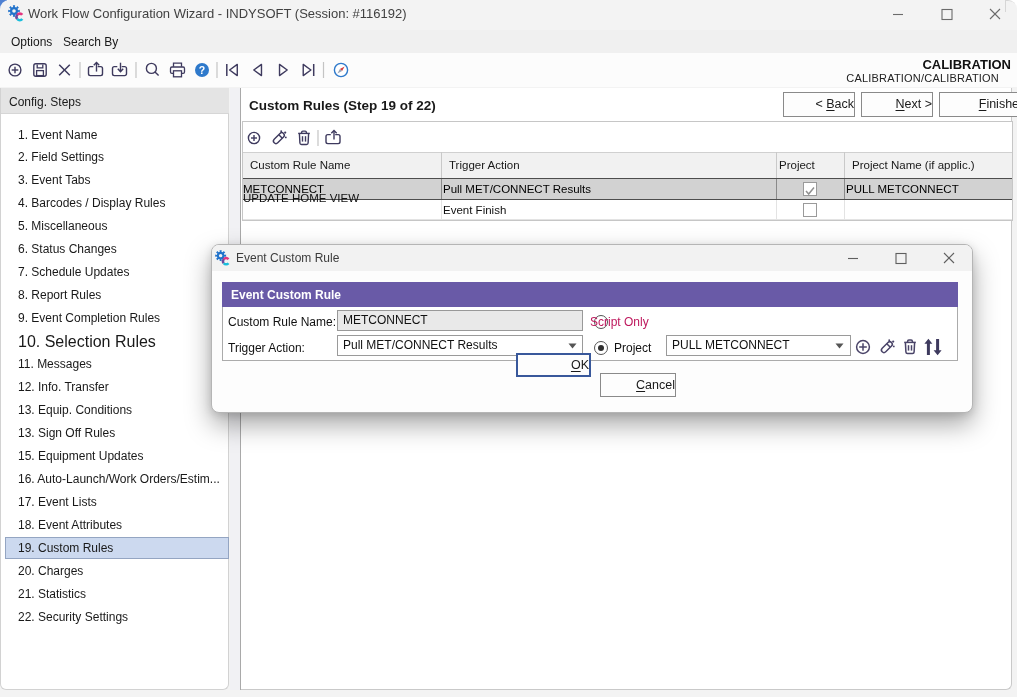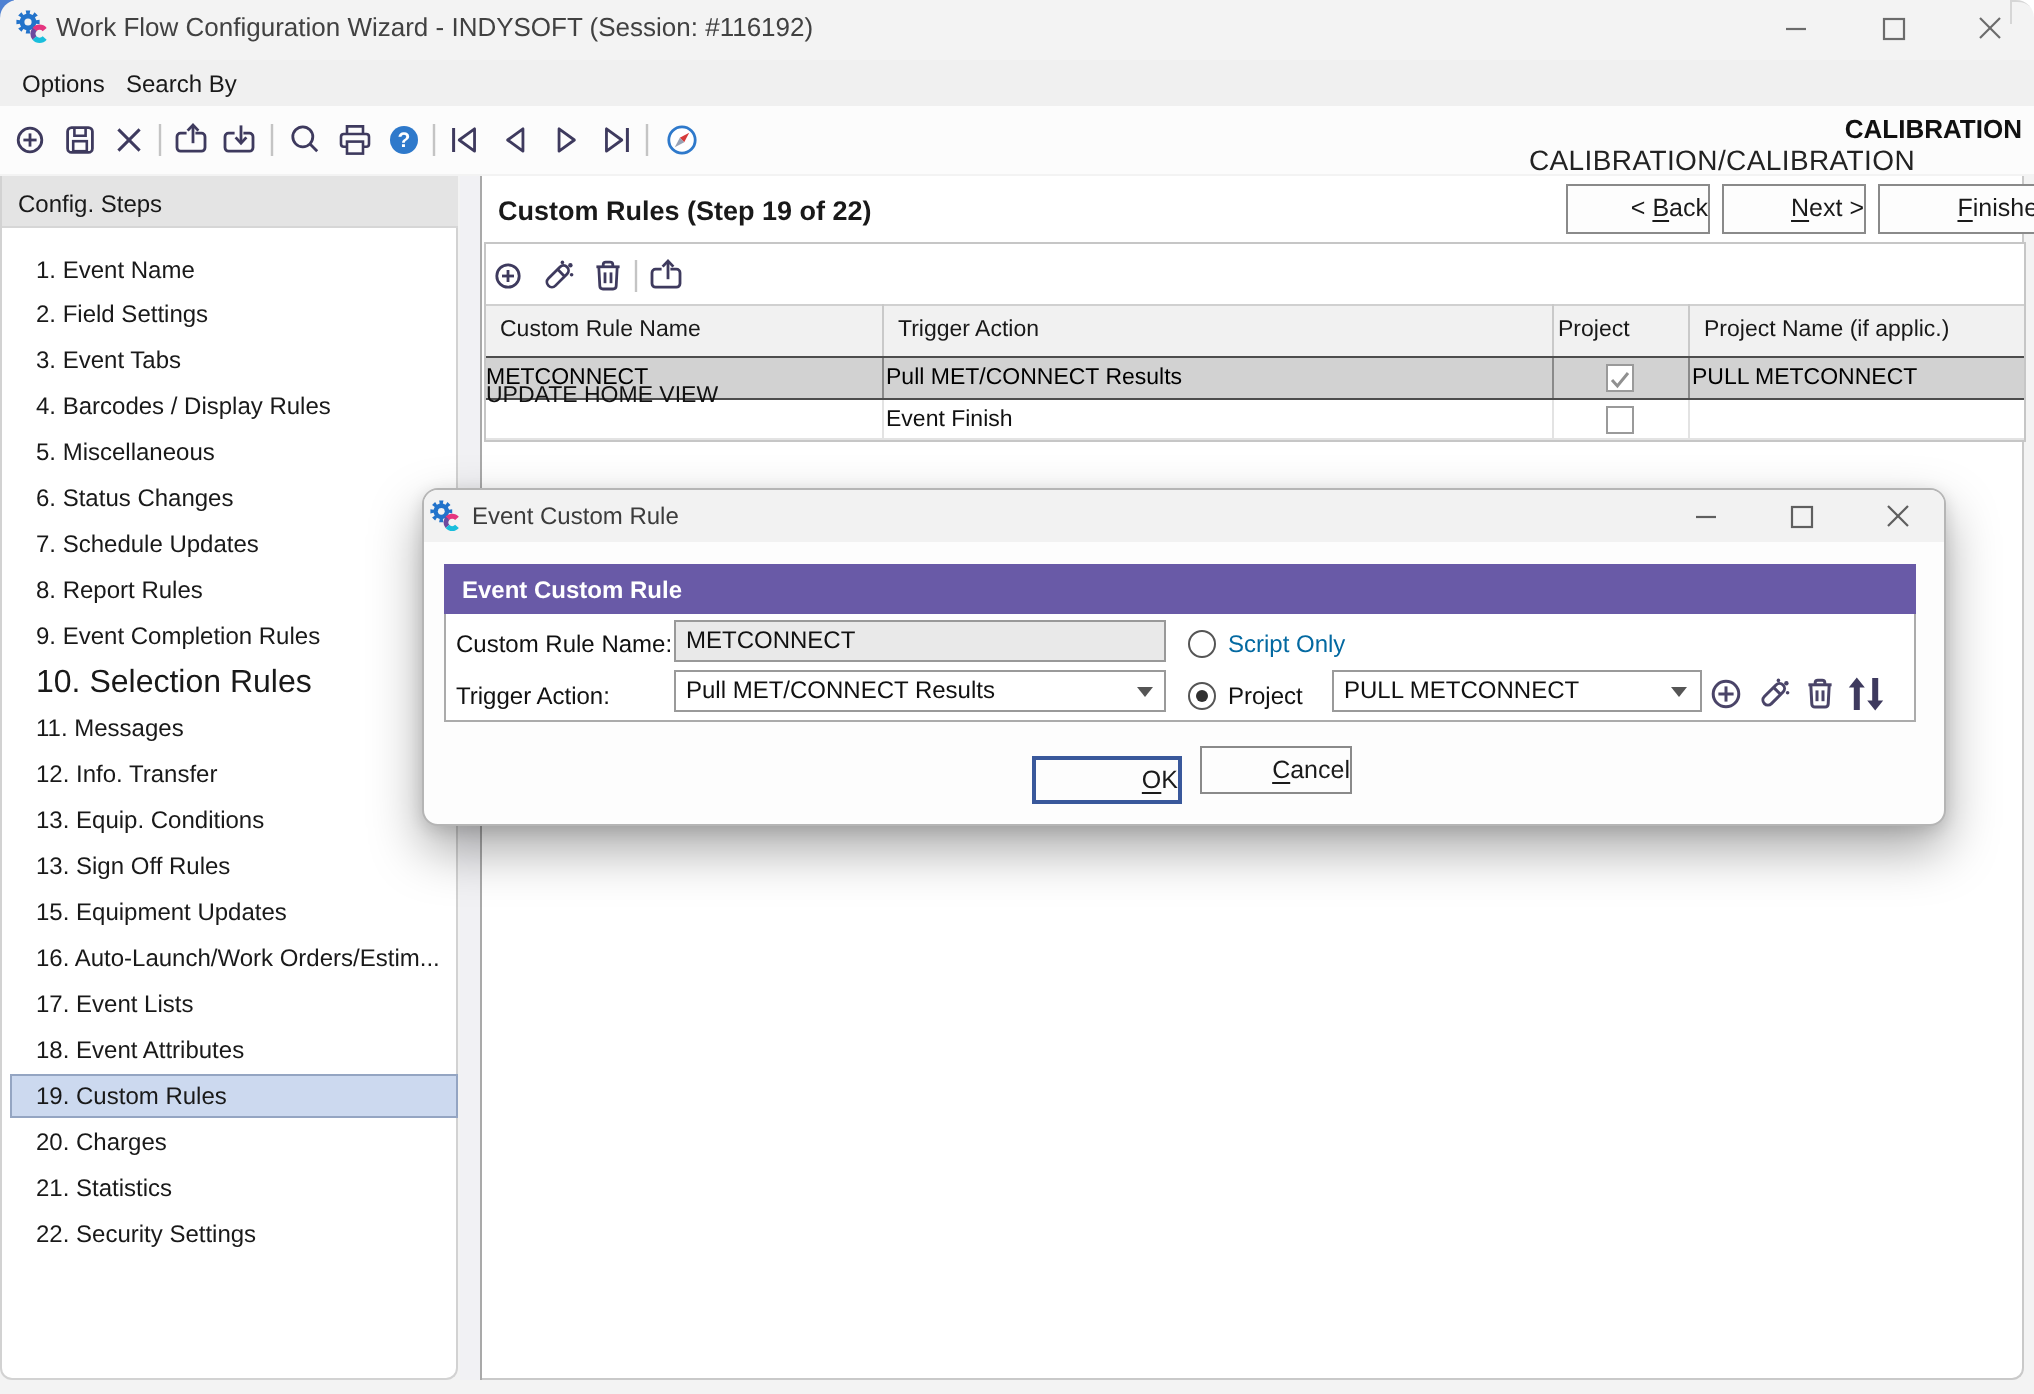--- a/index.html
+++ b/index.html
@@ -75,21 +75,21 @@
     <path d="M 279.528 11.4 L 279.528 22.6 L 287.2 17 Z" fill="none" stroke="#3e3a5e" stroke-width="1.4" stroke-linejoin="round"></path>
     <line x1="313.7" y1="11" x2="313.7" y2="23" stroke="#3e3a5e" stroke-width="1.5"></line>
     <path d="M 303.228 11.4 L 303.228 22.6 L 310.9 17 Z" fill="none" stroke="#3e3a5e" stroke-width="1.4" stroke-linejoin="round"></path>
     <line x1="323.5" y1="9" x2="323.5" y2="25" stroke="#c4c4c4" stroke-width="1.2"></line>
     <circle cx="341" cy="17" r="6.6" fill="#fff" stroke="#2e79cb" stroke-width="1.4"></circle>
     <path d="M 344.6 13.4 L 342.1 18.1 L 339.9 15.9 Z" fill="#d63a3a"></path>
     <path d="M 337.4 20.6 L 339.9 15.9 L 342.1 18.1 Z" fill="#98a2b4"></path>
   </svg>
 
 <div class="abs" style="right:6px;top:57px;width:300px;text-align:right;font-size:13px;font-weight:bold;color:#111">CALIBRATION</div>
-<div class="abs" style="right:6px;top:72px;width:300px;text-align:center;font-size:14px;color:#222;letter-spacing:0.2px">CALIBRATION/CALIBRATION</div>
+<div class="abs" style="right:18px;top:72px;width:300px;text-align:right;font-size:11px;color:#222;letter-spacing:0.2px">CALIBRATION/CALIBRATION</div>
 
 <div class="abs" style="left:0;top:88px;width:229px;height:602px;background:#fff;border:1px solid #d2d2d2;border-top:none;border-radius:0 0 6px 6px"></div>
 <div class="abs" style="left:1px;top:88px;width:228px;height:26px;background:#e4e4e4;border-bottom:1px solid #d6d6d6"></div>
 <div class="abs" style="left:9px;top:95px;font-size:12px;color:#191919">Config. Steps</div>
 <div class="abs" style="left:18px;top:126.5px;font-size:12px;color:#191919;line-height:17px">1. Event Name</div>
 <div class="abs" style="left:18px;top:149.4px;font-size:12px;color:#191919;line-height:17px">2. Field Settings</div>
 <div class="abs" style="left:18px;top:172.4px;font-size:12px;color:#191919;line-height:17px">3. Event Tabs</div>
 <div class="abs" style="left:18px;top:195.3px;font-size:12px;color:#191919;line-height:17px">4. Barcodes / Display Rules</div>
 <div class="abs" style="left:18px;top:218.3px;font-size:12px;color:#191919;line-height:17px">5. Miscellaneous</div>
 <div class="abs" style="left:18px;top:241.2px;font-size:12px;color:#191919;line-height:17px">6. Status Changes</div>
@@ -202,21 +202,21 @@
 <div class="abs" style="left:228px;top:315px;font-size:12px;color:#111">Custom Rule Name:</div>
 <div class="abs" style="left:337px;top:310px;width:246px;height:21px;background:#e9e9e9;border:1px solid #999;font-size:12px;line-height:19px;padding-left:5px;color:#111">METCONNECT</div>
 
 <div class="abs" style="left:228px;top:341px;font-size:12px;color:#111">Trigger Action:</div>
 <div class="abs" style="left:337px;top:335px;width:246px;height:21px;background:#fff;border:1px solid #9a9a9a;font-size:12px;line-height:19px;padding-left:5px;color:#111">Pull MET/CONNECT Results
 <svg class="abs" style="right:5px;top:7px" width="9" height="6" viewBox="0 0 9 6">
       <path d="M0.5 0.5 L8.5 0.5 L4.5 5.5 Z" fill="#555"></path>
     </svg></div>
 
 <div class="abs" style="left:594px;top:315px;width:14px;height:14px;border:1.3px solid #555;border-radius:50%;background:#fff"></div>
-<div class="abs" style="left:614px;top:315px;font-size:12px;color:#0369a1">Script Only</div>
+<div class="abs" style="left:590px;top:315px;font-size:12px;color:#be185d">Script Only</div>
 <div class="abs" style="left:594px;top:341px;width:14px;height:14px;border:1.3px solid #555;border-radius:50%;background:#fff">
     <div style="position:absolute;left:2.5px;top:2.5px;width:6px;height:6px;border-radius:50%;background:#2f2f2f"></div>
   </div>
 <div class="abs" style="left:614px;top:341px;font-size:12px;color:#111">Project</div>
 
 <div class="abs" style="left:666px;top:335px;width:185px;height:21px;background:#fff;border:1px solid #9a9a9a;font-size:12px;line-height:19px;padding-left:5px;color:#111">PULL METCONNECT
 <svg class="abs" style="right:6px;top:7px" width="9" height="6" viewBox="0 0 9 6">
       <path d="M0.5 0.5 L8.5 0.5 L4.5 5.5 Z" fill="#555"></path>
     </svg></div>
 
@@ -233,14 +233,14 @@
     <circle cx="43.8" cy="11.4" r="0.9" fill="#4a4468"></circle>
     <path d="M 54.2 7.4 h11.6" stroke="#4a4468" stroke-width="1.5" fill="none"></path>
     <path d="M 57.6 7.4 v-1 a1.3 1.3 0 0 1 1.3 -1.3 h2.2 a1.3 1.3 0 0 1 1.3 1.3 v1" fill="none" stroke="#4a4468" stroke-width="1.5"></path>
     <path d="M 55.4 7.4 l0.5 9.6 a1.6 1.6 0 0 0 1.6 1.5 h5 a1.6 1.6 0 0 0 1.6 -1.5 l0.5 -9.6" fill="none" stroke="#4a4468" stroke-width="1.5"></path>
     <line x1="58.5" y1="10.2" x2="58.5" y2="15.6" stroke="#4a4468" stroke-width="1.5"></line>
     <line x1="61.5" y1="10.2" x2="61.5" y2="15.6" stroke="#4a4468" stroke-width="1.5"></line>
     <path d="M 78.4 3.8000000000000007 L 82.4 8.8 L 79.9 8.8 L 79.9 20 L 76.9 20 L 76.9 8.8 L 74.4 8.8 Z" fill="#3e3a5e"></path>
     <path d="M 87.6 20.2 L 91.6 15.2 L 89.1 15.2 L 89.1 4 L 86.1 4 L 86.1 15.2 L 83.6 15.2 Z" fill="#3e3a5e"></path>
   </svg>
 
-<div class="btn" style="left:516px;top:378px;width:75px;height:24px;border:2px solid #39589b;line-height:20px"><u>O</u>K</div>
+<div class="btn" style="left:516px;top:353px;width:75px;height:24px;border:2px solid #39589b;line-height:20px"><u>O</u>K</div>
 <div class="btn" style="left:600px;top:373px;width:76px;height:24px;line-height:22px"><u>C</u>ancel</div>
 
 </body></html>

